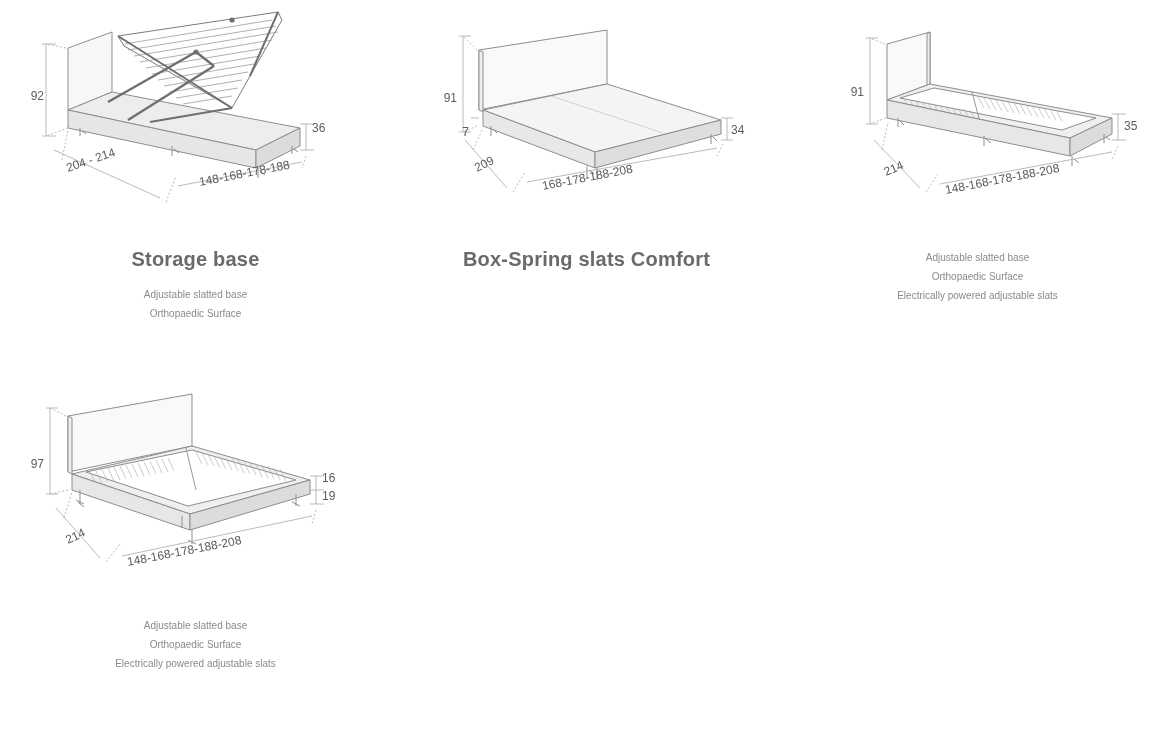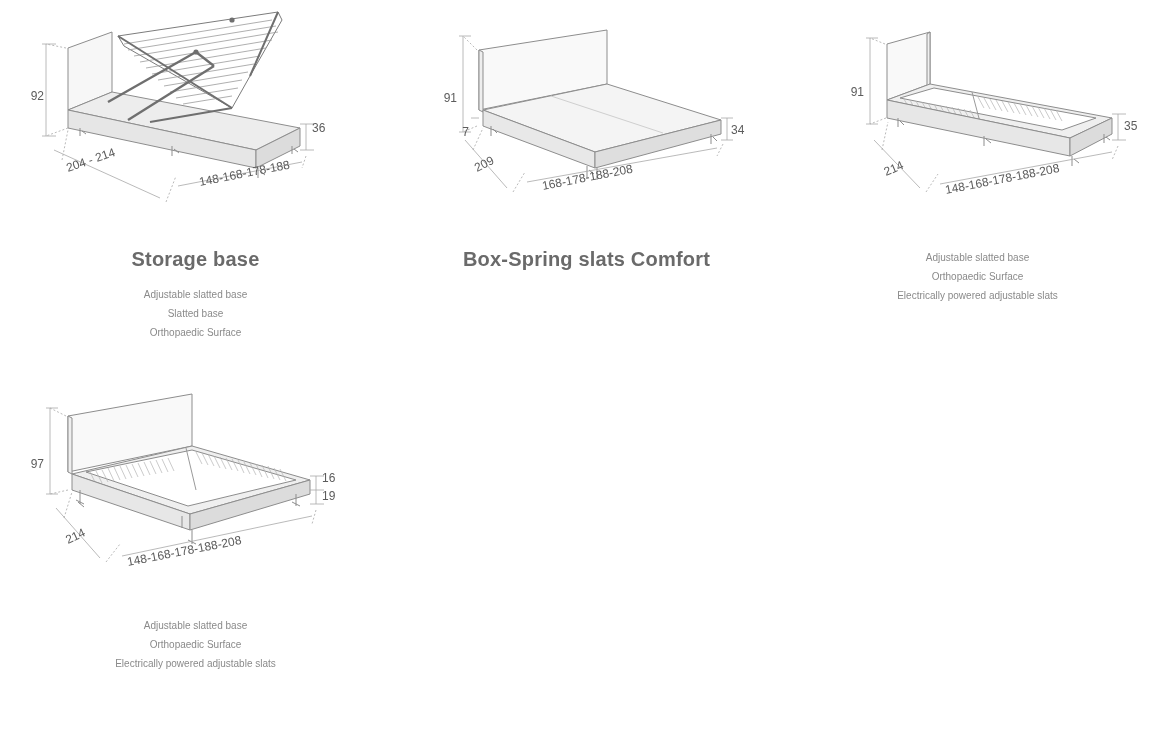--- a/index.html
+++ b/index.html
@@ -109,21 +109,20 @@
           <text x="44" y="100" text-anchor="end">92</text>
           <text x="312" y="132">36</text>
           <text x="68" y="172" transform="rotate(-19 68 172)">204 - 214</text>
           <text x="200" y="186" transform="rotate(-11 200 186)">148-168-178-188</text>
         </g>
       </svg>
     </div>
     <div class="caption">
       <div class="title">Storage base</div>
       <div class="feat">Adjustable slatted base</div>
-      <div class="feat">Slatted base</div>
       <div class="feat">Orthopaedic Surface</div>
     </div>
   </div>
 
   <div class="cell">
     <div class="figure">
       <svg width="391" height="230" viewBox="0 0 391 230">
         <g fill="none" stroke="#8d8d8d" stroke-width="1">
 
           <polygon points="88,50 216,30 216,84 88,110" fill="#f9f9f9"></polygon>

